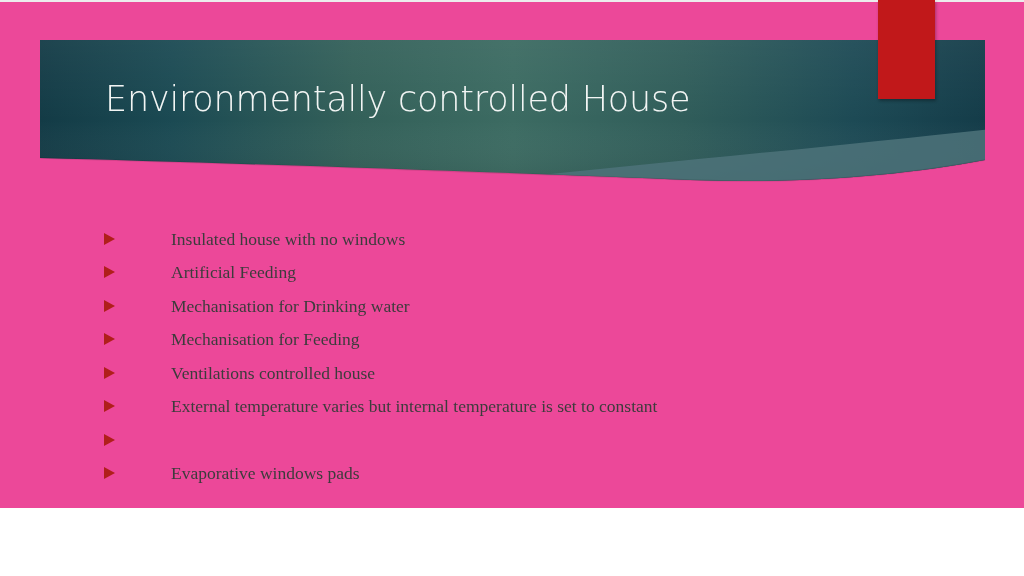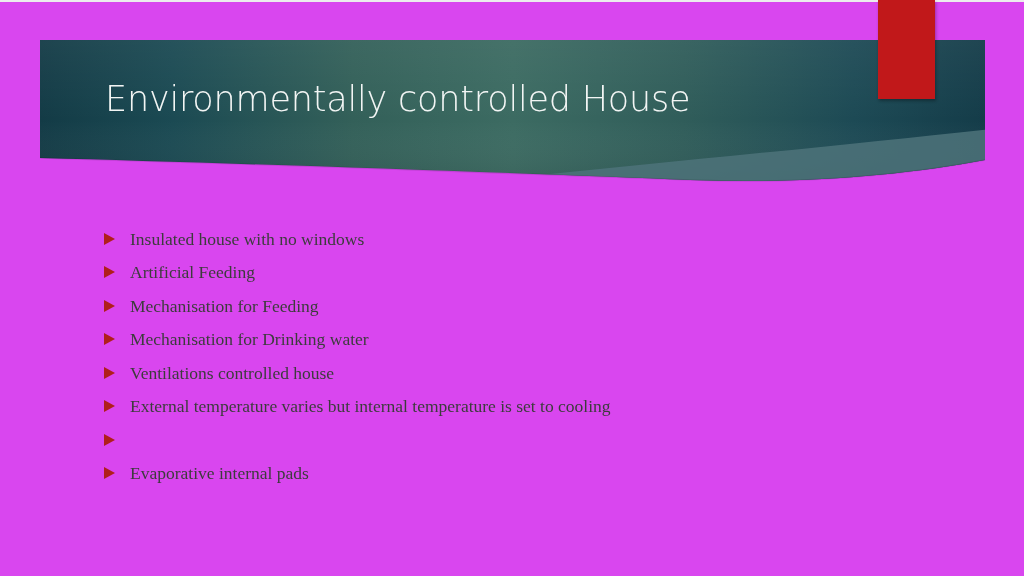--- a/index.html
+++ b/index.html
@@ -11,22 +11,22 @@
   body {
     width: 1024px;
     height: 576px;
     overflow: hidden;
     font-family: "Liberation Sans", sans-serif;
   }
 
   #slide {
     position: relative;
     width: 1024px;
-    height: 576px;
-    background: #d946ef;
+    height: 508px;
+    background: #ec4899;
     overflow: hidden;
   }
 
   
   .top-hairline {
     position: absolute;
     left: 0;
     top: 0;
     width: 1024px;
     height: 2px;
@@ -100,20 +100,21 @@
     border-bottom: 6.5px solid transparent;
     border-left: 11px solid #b01f1b;
   }
   .bullet-text {
     flex: 1 1 auto;
     font-family: "Liberation Serif", "DejaVu Serif", serif;
     font-size: 17.5px;
     line-height: 22px;
     color: #3c3c3c;
     white-space: nowrap;
+    margin-left: 41px;
   }
 </style>
 </head>
 <body>
 
 <div id="slide">
 
   <div class="top-hairline"></div>
 
   <div class="title-banner">
@@ -170,52 +171,52 @@
       <span class="bullet-marker">
           <span class="tri"></span>
         </span>
       <span class="bullet-text">Artificial Feeding</span>
     </div>
 
     <div class="bullet-item">
       <span class="bullet-marker">
           <span class="tri"></span>
         </span>
+      <span class="bullet-text">Mechanisation for Drinking water</span>
+    </div>
+
+    <div class="bullet-item">
+      <span class="bullet-marker">
+          <span class="tri"></span>
+        </span>
       <span class="bullet-text">Mechanisation for Feeding</span>
     </div>
 
     <div class="bullet-item">
       <span class="bullet-marker">
           <span class="tri"></span>
         </span>
-      <span class="bullet-text">Mechanisation for Drinking water</span>
-    </div>
-
-    <div class="bullet-item">
-      <span class="bullet-marker">
-          <span class="tri"></span>
-        </span>
       <span class="bullet-text">Ventilations controlled house</span>
     </div>
 
     <div class="bullet-item">
       <span class="bullet-marker">
           <span class="tri"></span>
         </span>
-      <span class="bullet-text">External temperature varies but internal temperature is set to cooling</span>
-    </div>
-
-    <div class="bullet-item">
-      <span class="bullet-marker">
-          <span class="tri"></span>
-        </span>
-    </div>
-
-    <div class="bullet-item">
-      <span class="bullet-marker">
-          <span class="tri"></span>
-        </span>
-      <span class="bullet-text">Evaporative internal pads</span>
+      <span class="bullet-text">External temperature varies but internal temperature is set to constant</span>
+    </div>
+
+    <div class="bullet-item">
+      <span class="bullet-marker">
+          <span class="tri"></span>
+        </span>
+    </div>
+
+    <div class="bullet-item">
+      <span class="bullet-marker">
+          <span class="tri"></span>
+        </span>
+      <span class="bullet-text">Evaporative windows pads</span>
     </div>
 
   </div>
 
 </div>
 
 </body></html>

